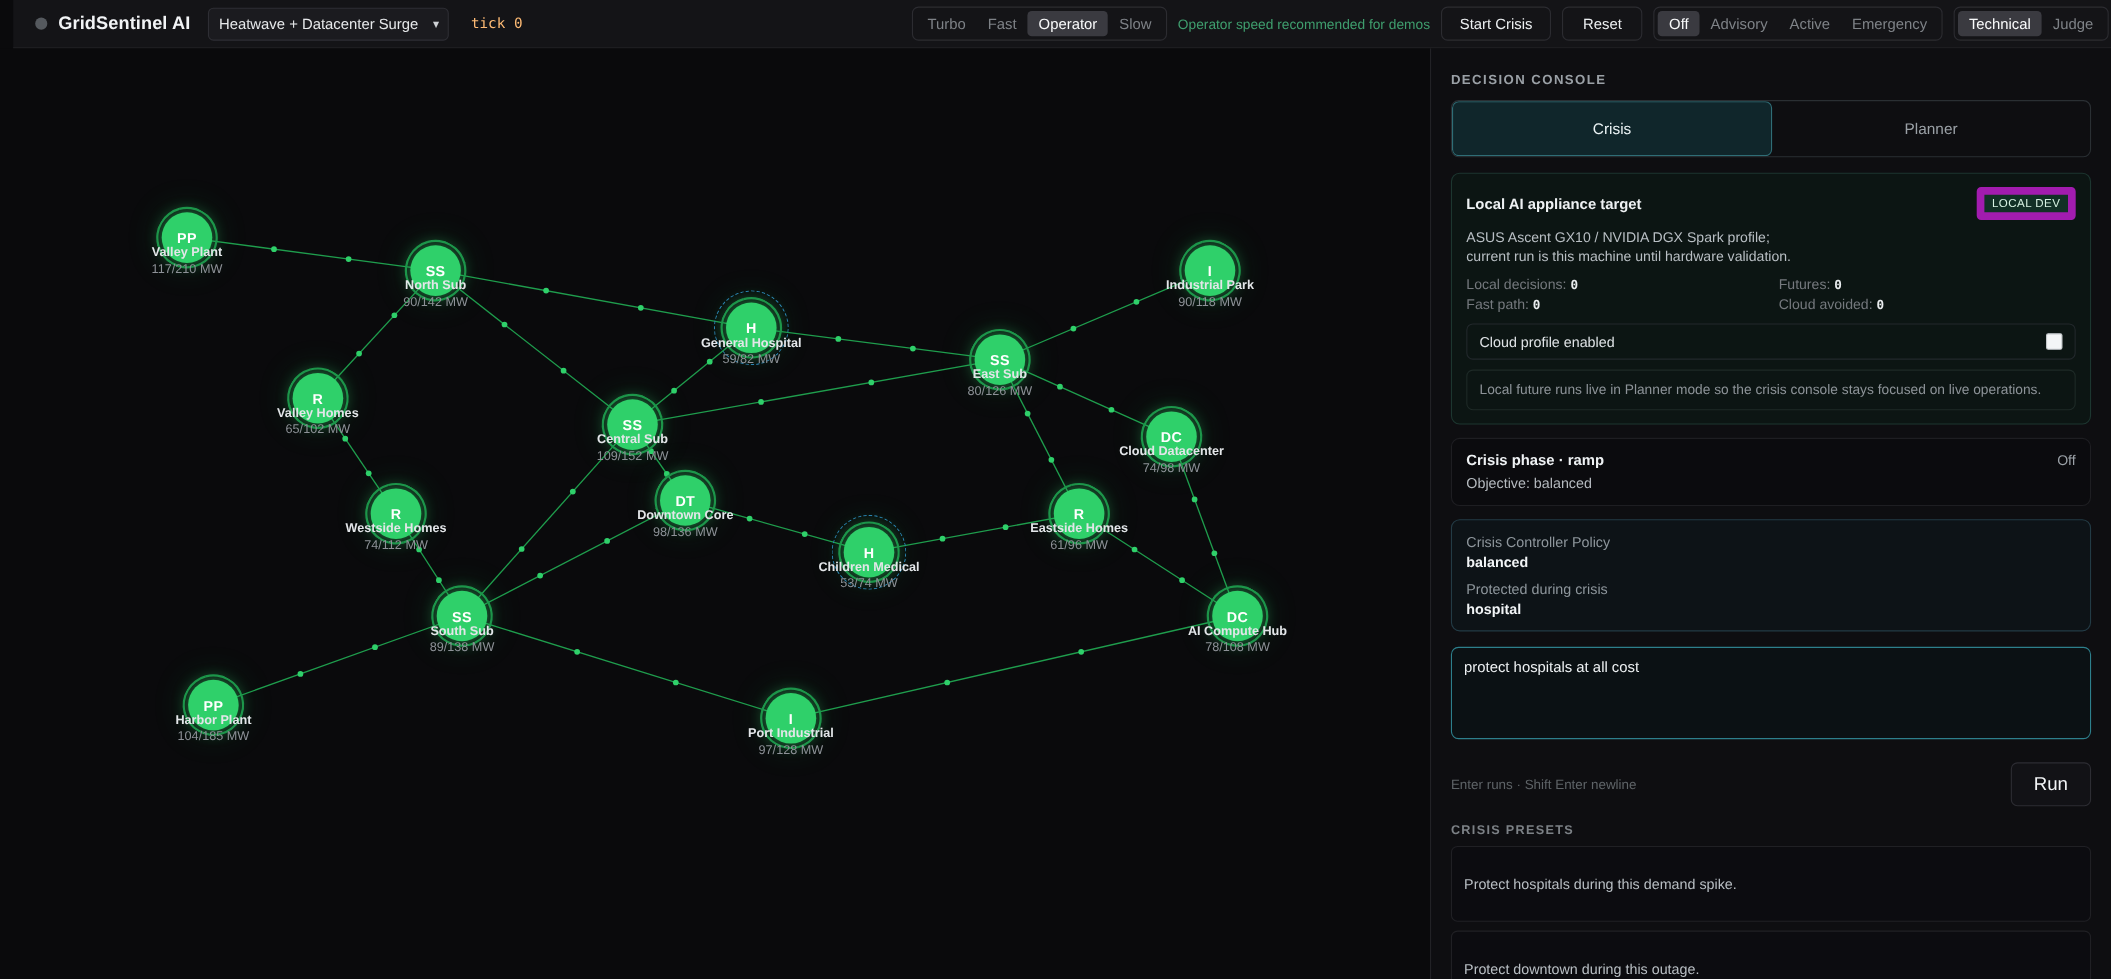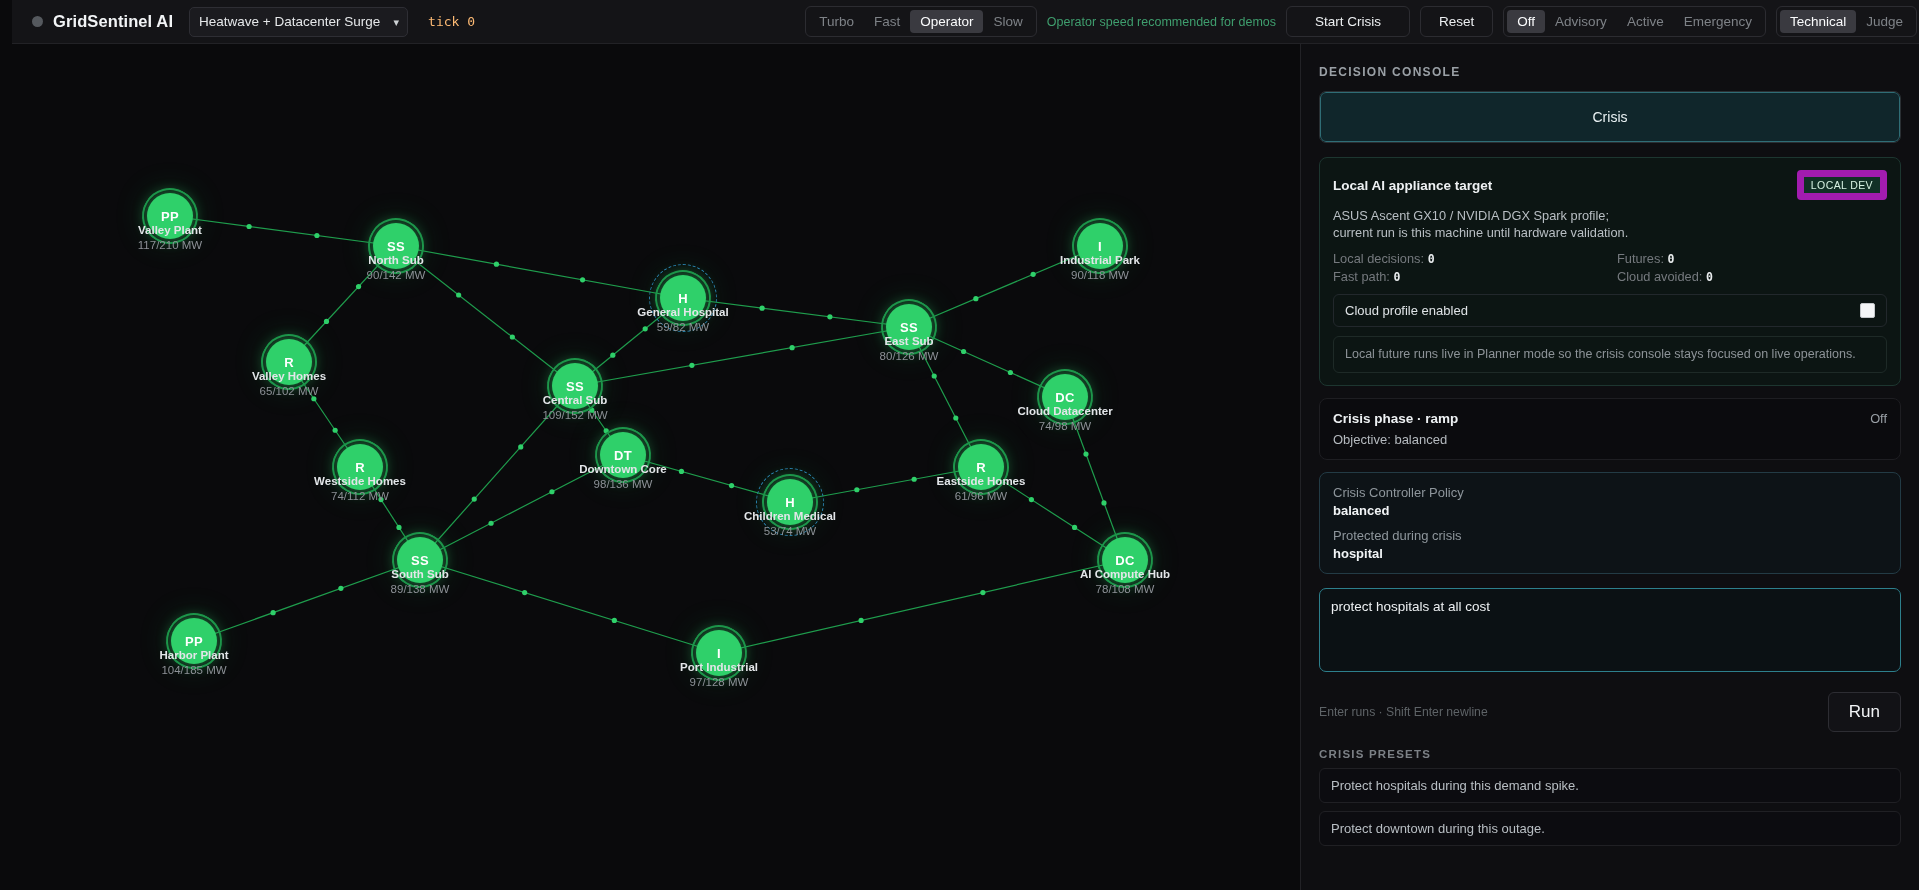--- a/index.html
+++ b/index.html
@@ -78,21 +78,21 @@
 
   .btn {
     background: #141417;
     border: 1px solid #2c2c31;
     border-radius: 6px;
     color: #eceff1;
     font-family: "Liberation Sans", sans-serif;
     font-size: 13.5px;
     height: 31px; padding: 0 18px; cursor: pointer; white-space: nowrap;
   }
-  .btn.wide { padding: 0 28px; }
+  .btn.wide { padding: 0 16px; }
 
   
   .canvas {
     position: absolute; top: 44px; left: 0;
     width: 1300px; height: 846px;
     background: #0a0a0c;
     overflow: hidden;
   }
   .canvas svg { position: absolute; top: 0; left: 0; }
 
@@ -243,21 +243,21 @@
     border-radius: 6px; color: #f2f4f6;
     font-family: "Liberation Sans", sans-serif;
     font-size: 17px; padding: 9px 20px; cursor: pointer;
   }
   .presets-title {
     font-size: 11.5px; letter-spacing: 1.2px; font-weight: bold;
     color: #7c8186; margin: 16px 0 8px 0;
   }
   .preset {
     border: 1px solid #202024; background: #0c0c10;
-    border-radius: 6px; padding: 9px 11px;
+    border-radius: 6px; padding: 26px 11px;
     font-size: 13px; color: #b9bfc4; margin-bottom: 8px; cursor: pointer;
   }
 </style>
 </head>
 <body>
 
 <div id="app">
 
   <div class="topbar">
     <div class="status-dot"></div>
@@ -548,20 +548,21 @@
           </div>
         </div>
       </div>
   </div>
 
   <div class="panel">
     <div class="panel-title">DECISION CONSOLE</div>
 
     <div class="tabs">
       <button class="on">Crisis</button>
+      <button>Planner</button>
     </div>
 
     <div class="card">
       <div class="card-head">
         <div class="card-title">Local AI appliance target</div>
         <div class="badge">LOCAL DEV</div>
       </div>
       <div class="card-body">ASUS Ascent GX10 / NVIDIA DGX Spark profile; current run is this machine until hardware validation.</div>
 
       <div class="stat-grid">

